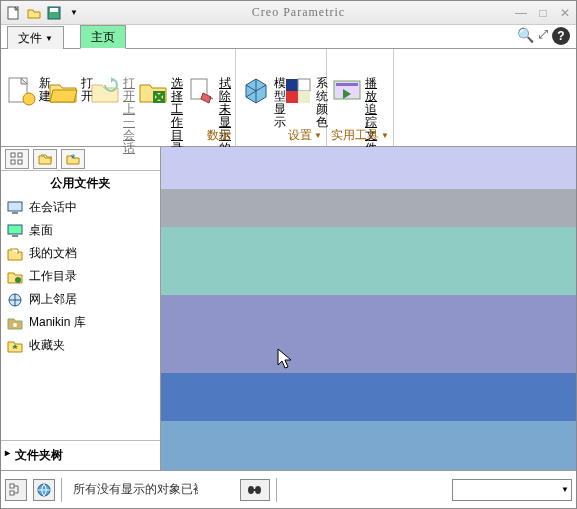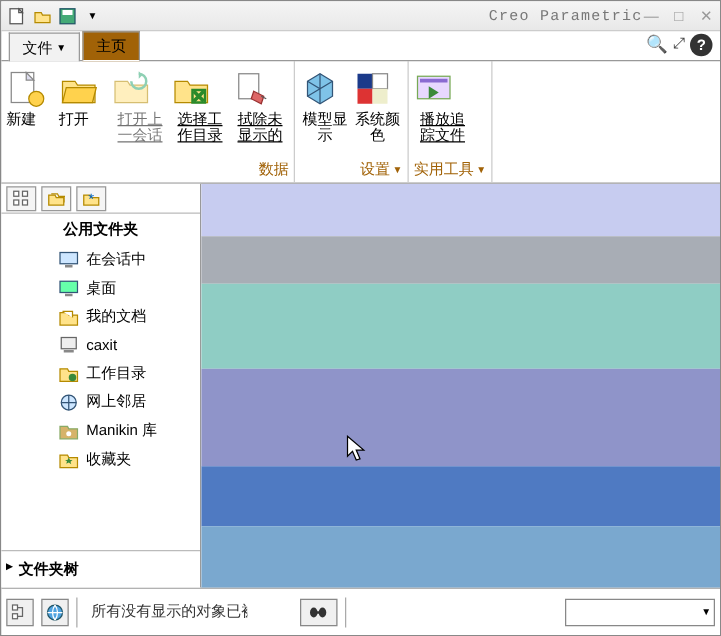--- a/index.html
+++ b/index.html
@@ -1,52 +1,52 @@
 <!DOCTYPE html>
 <html><head>
 <meta charset="utf-8">
 <style>
   * { box-sizing: border-box; margin: 0; padding: 0; font-family: "Microsoft YaHei", "SimSun", Arial, sans-serif; font-size: 12px; }
   body { width: 577px; height: 509px; background: #fff; border: 1px solid #888; overflow: hidden; position: relative; }
   
   .titlebar { height: 24px; background: linear-gradient(#f5f5f5,#e8e8e8); display: flex; align-items: center; padding: 0 4px; border-bottom: 1px solid #ccc;}
   .titlebar .qat { display: flex; gap: 2px; }
   .qat-btn { width:18px; height:18px; display:flex; align-items:center; justify-content:center; border:1px solid transparent;}
-  .title-text { flex:1; text-align:right; color:#777; font-family:Liberation Mono, monospace; letter-spacing:1px; }
+  .title-text { flex:1; text-align:center; color:#777; font-family:Liberation Serif, serif; letter-spacing:1px; }
   .win-controls { display:flex; gap:8px; color:#999;}
   .win-controls span{width:14px; text-align:center; cursor:default;}
   
   .tabrow { height:24px; display:flex; align-items:flex-end; border-bottom:1px solid #999; padding-left:6px; position:relative;}
-  .tab { padding:3px 10px 2px 10px; border:1px solid #999; border-bottom:none; margin-right:2px; background:#eee; position:relative; top:1px;}
+  .tab { padding:3px 10px 2px 10px; border:1px solid #999; border-bottom:none; margin-right:16px; background:#eee; position:relative; top:1px;}
   .tab.filetab{ background:#f2f2f2; }
-  .tab.active{ background:#a16207; border-bottom:1px solid #fff; z-index:2;}
+  .tab.active{ background:#86efac; border-bottom:1px solid #fff; z-index:2;}
   .tab .drop{ margin-left:3px; font-size:8px; vertical-align:middle;}
   .tabrow-right { position:absolute; right:6px; top:2px; display:flex; gap:4px; color:#444;}
   .tabrow-right .circ{width:18px;height:18px;border-radius:50%;background:#333;color:#fff;display:flex;align-items:center;justify-content:center;font-weight:bold;}
   .tabrow-right .circq{background:#333;}
   
   .ribbon { height:98px; border-bottom:1px solid #999; display:flex; }
   .ribgroup { display:flex; flex-direction:column; border-right:1px solid #ccc; padding:2px 4px 0 4px;}
   .ribgroup .btns{display:flex; gap:2px; flex:1;}
   .ribgroup .grplabel{ text-align:center; color:#a16207; padding:1px 0 2px 0; display:flex; align-items:center; justify-content:flex-end; gap:2px;}
   .ribgroup .grplabel .drop{font-size:8px;}
-  .bigbtn { width:40px; display:flex; flex-direction:column; align-items:flex-start; gap:2px; padding-top:4px;}
+  .bigbtn { width:40px; display:flex; flex-direction:row; align-items:center; gap:2px; padding-top:4px;}
   .bigbtn.wide{width:46px;text-decoration:underline;}
   .bigbtn .ico{width:32px;height:32px;display:flex;align-items:center;justify-content:center;}
   .bigbtn .lbl{text-align:center; line-height:13px; height:28px; display:flex; align-items:flex-start; justify-content:center;}
   .bigbtn.disabled{opacity:.55;}
   .ribspacer{flex:1;}
   
   .mainrow { display:flex; height:calc(100% - 24px - 24px - 98px - 38px);}
   .leftpanel { width:160px; border-right:1px solid #999; display:flex; flex-direction:column; background:#fff;}
   .leftpanel .mini { height:24px; border-bottom:1px solid #bbb; display:flex; align-items:center; gap:4px; padding-left:4px;}
   .mini .mbtn{width:24px;height:20px;border:1px solid #999;background:#f5f5f5;display:flex;align-items:center;justify-content:center;}
   .foldhdr{ font-weight:bold; padding:4px 6px;text-align:center;}
   .flist{flex:1;}
-  .fitem{ display:flex; align-items:center; gap:6px; padding:3px 6px;margin-left:40px;}
+  .fitem{ display:flex; align-items:center; gap:6px; padding:3px 6px;}
   .fitem .fico{width:16px;height:16px;display:flex;align-items:center;justify-content:center;}
   .treehdr{border-top:1px solid #bbb; padding:6px 6px 6px 14px; font-weight:bold; position:relative;}
   .treehdr::before{content:"▸"; position:absolute; left:4px; top:6px; font-size:10px;}
   
   .viewport{flex:1; position:relative; overflow:hidden;}
   .stripe{position:absolute; left:0; right:0;}
   .cursor{position:absolute; left:276px; top:347px; pointer-events:none;}
   
   .statusbar{height:38px; border-top:1px solid #999; display:flex; align-items:center; padding:0 4px; gap:6px;}
   .sb-btn{width:22px;height:22px;border:1px solid #888;background:#f0f0f0;display:flex;align-items:center;justify-content:center;}
@@ -260,29 +260,20 @@
             <svg width="16" height="16">
               <path d="M1 4h6l1 2h7v8H1z" fill="#ffe38a" stroke="#b58a00"></path>
               <path d="M3 3h8v5" fill="#fff" stroke="#b58a00"></path>
             </svg>
           </span>
           <span>我的文档</span>
         </div>
         <div class="fitem">
           <span class="fico">
             <svg width="16" height="16">
-              <rect x="2" y="2" width="12" height="9" fill="#eee" stroke="#666"></rect>
-              <rect x="4" y="12" width="8" height="2" fill="#888"></rect>
-            </svg>
-          </span>
-          <span>caxit</span>
-        </div>
-        <div class="fitem">
-          <span class="fico">
-            <svg width="16" height="16">
               <path d="M1 4h6l1 2h7v8H1z" fill="#ffe38a" stroke="#b58a00"></path>
               <circle cx="11" cy="11" r="3" fill="#3a8a3a"></circle>
             </svg>
           </span>
           <span>工作目录</span>
         </div>
         <div class="fitem">
           <span class="fico">
             <svg width="16" height="16">
               <circle cx="8" cy="8" r="6" fill="#cde6ff" stroke="#357"></circle>

